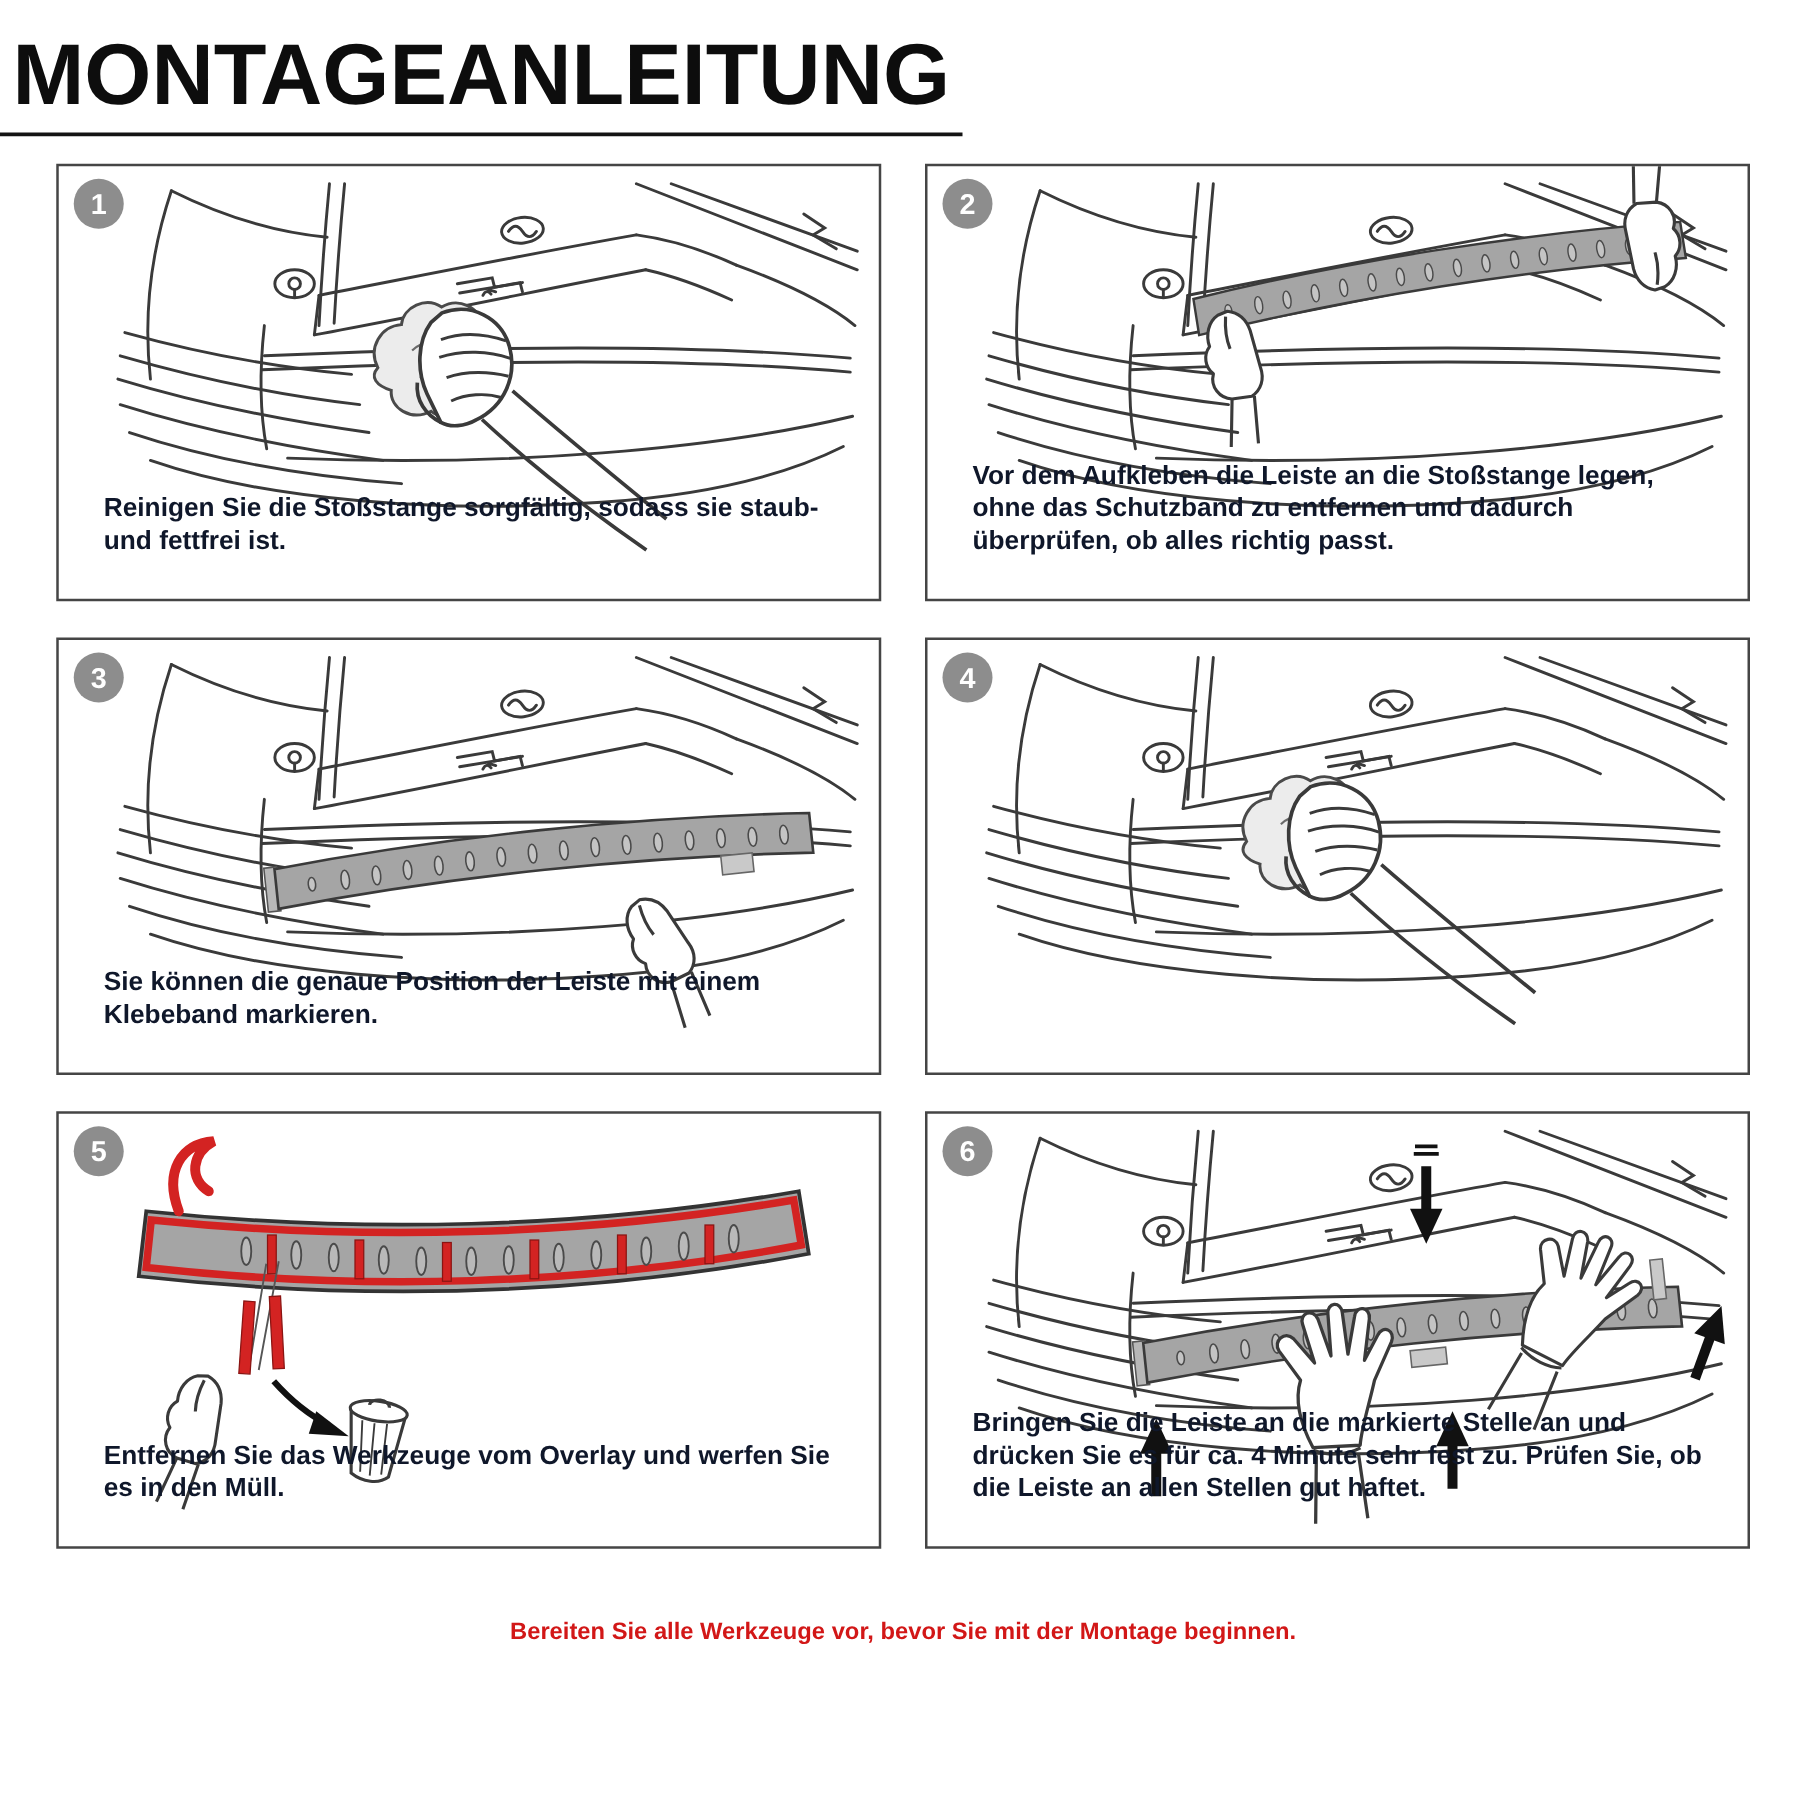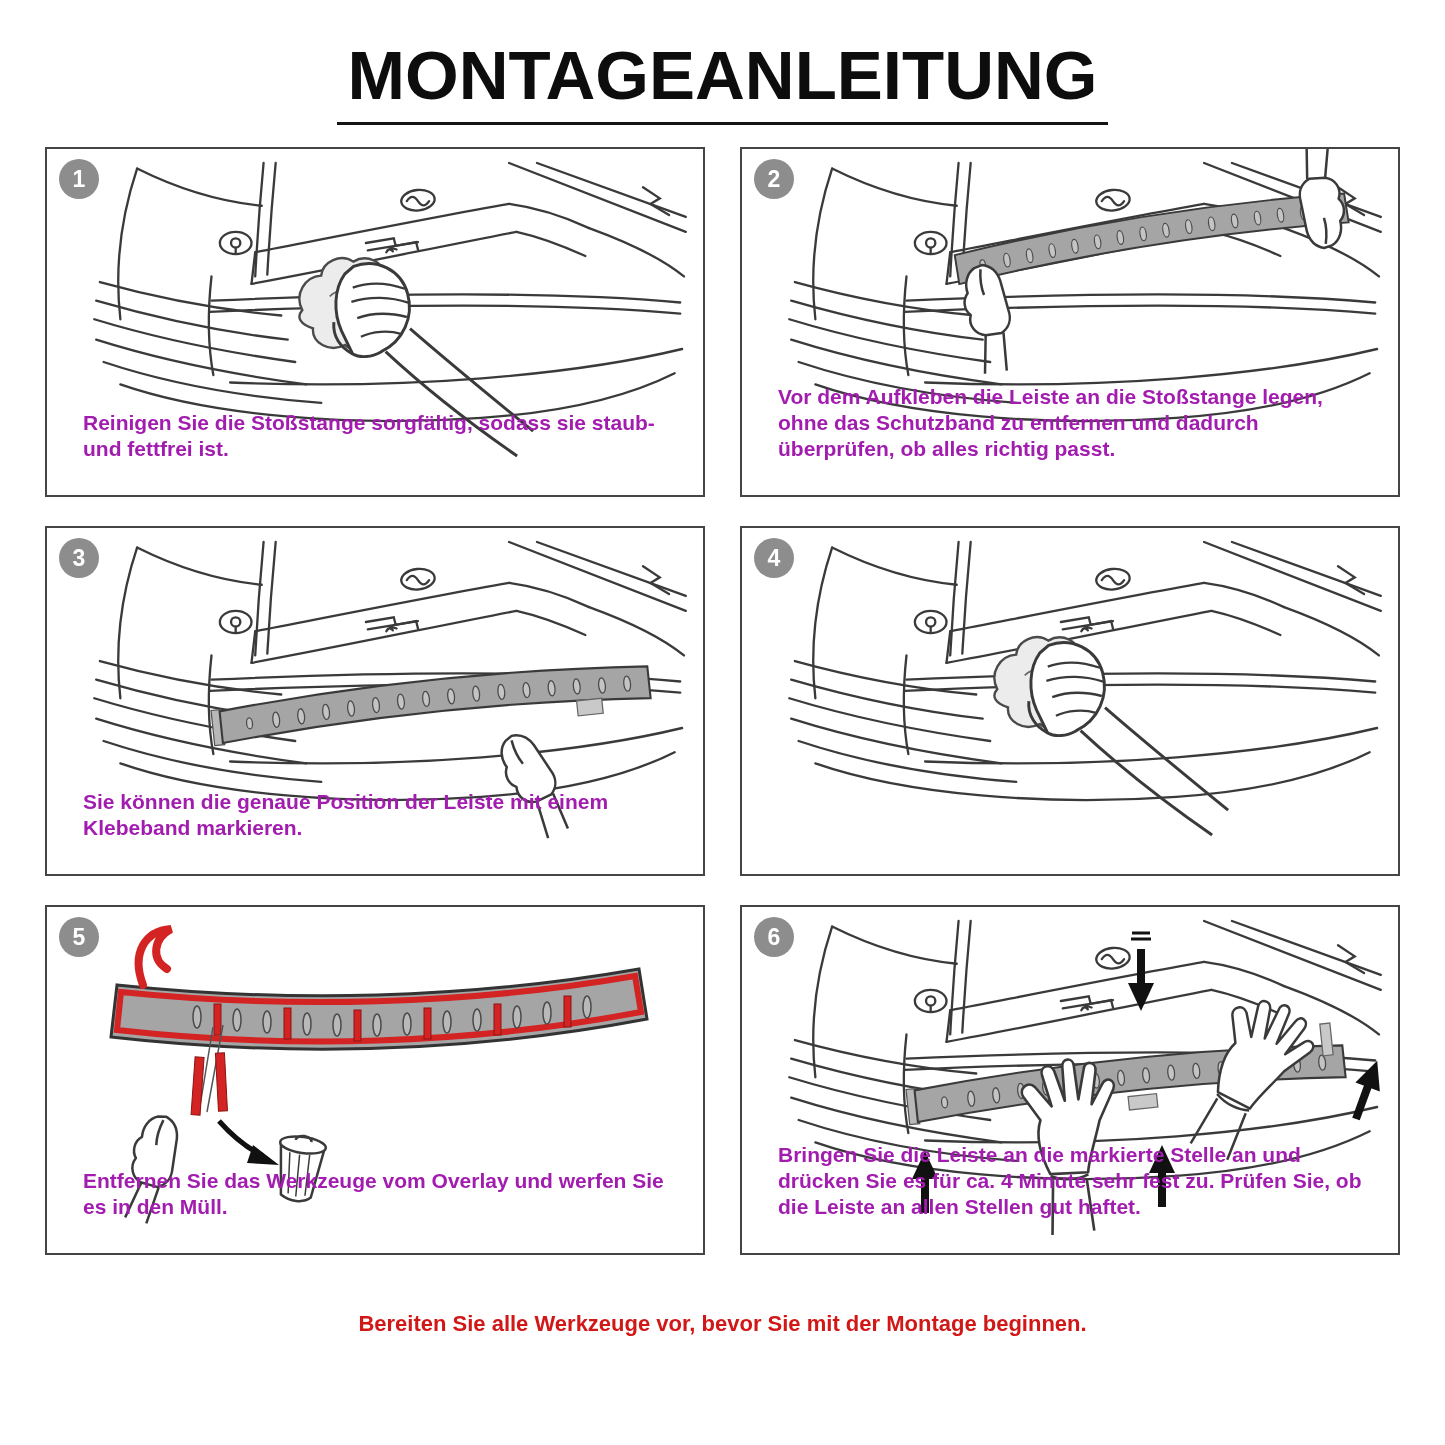--- a/index.html
+++ b/index.html
@@ -1,43 +1,43 @@
 <!DOCTYPE html>
 <html><head>
 <meta charset="utf-8">
 <style>
   html,body { margin:0; padding:0; }
   body {
     width:1445px; height:1445px; background:#ffffff; position:relative; overflow:hidden;
     font-family:"Liberation Sans", sans-serif; color:#141414;
   }
-  .title-wrap { text-align:center; padding-top:40px; }
+  .title-wrap { padding-top:24px; }
   .page-title {
     display:inline-block; margin:0; font-size:69px; font-weight:bold; letter-spacing:0px;
     color:#0d0d0d; border-bottom:3px solid #141414; padding:0 10px 10px 10px; line-height:1.05;
   }
   .grid {
     margin:22px 45px 0 45px;
     display:grid; grid-template-columns:660px 660px; column-gap:35px; row-gap:29px;
   }
   .panel {
     position:relative; height:350px; box-sizing:border-box;
     border:2px solid #454545; background:#ffffff;
   }
   .badge {
     position:absolute; top:10px; left:12px; width:40px; height:40px; border-radius:50%;
     background:#8d8d8d; color:#ffffff; font-weight:bold; font-size:23px;
     display:flex; align-items:center; justify-content:center; z-index:3;
   }
   .illu { position:absolute; left:0; top:0; width:100%; height:100%; z-index:1; }
   .caption {
     position:absolute; left:36px; right:20px; bottom:12px; z-index:2;
-    font-weight:bold; font-size:21px; line-height:1.24; color:#a21caf;
-  }
-  .footer { margin-top:56px; text-align:center; font-weight:bold; font-size:22px; color:#d21717; }
+    font-weight:bold; font-size:21px; line-height:1.24; color:#0f172a;
+  }
+  .footer { margin-top:56px; text-align:center; font-weight:bold; font-size:19px; color:#d21717; }
   .footer-line1 { margin:0 auto; width:1200px; }
   .footer-line2 { margin:21px auto 0 auto; width:1330px; line-height:1.3; }
   svg { display:block; }
   .defs-hidden { position:absolute; width:0; height:0; overflow:hidden; }
 </style>
 </head>
 <body>
 
 <svg class="defs-hidden" aria-hidden="true">
   <defs>

